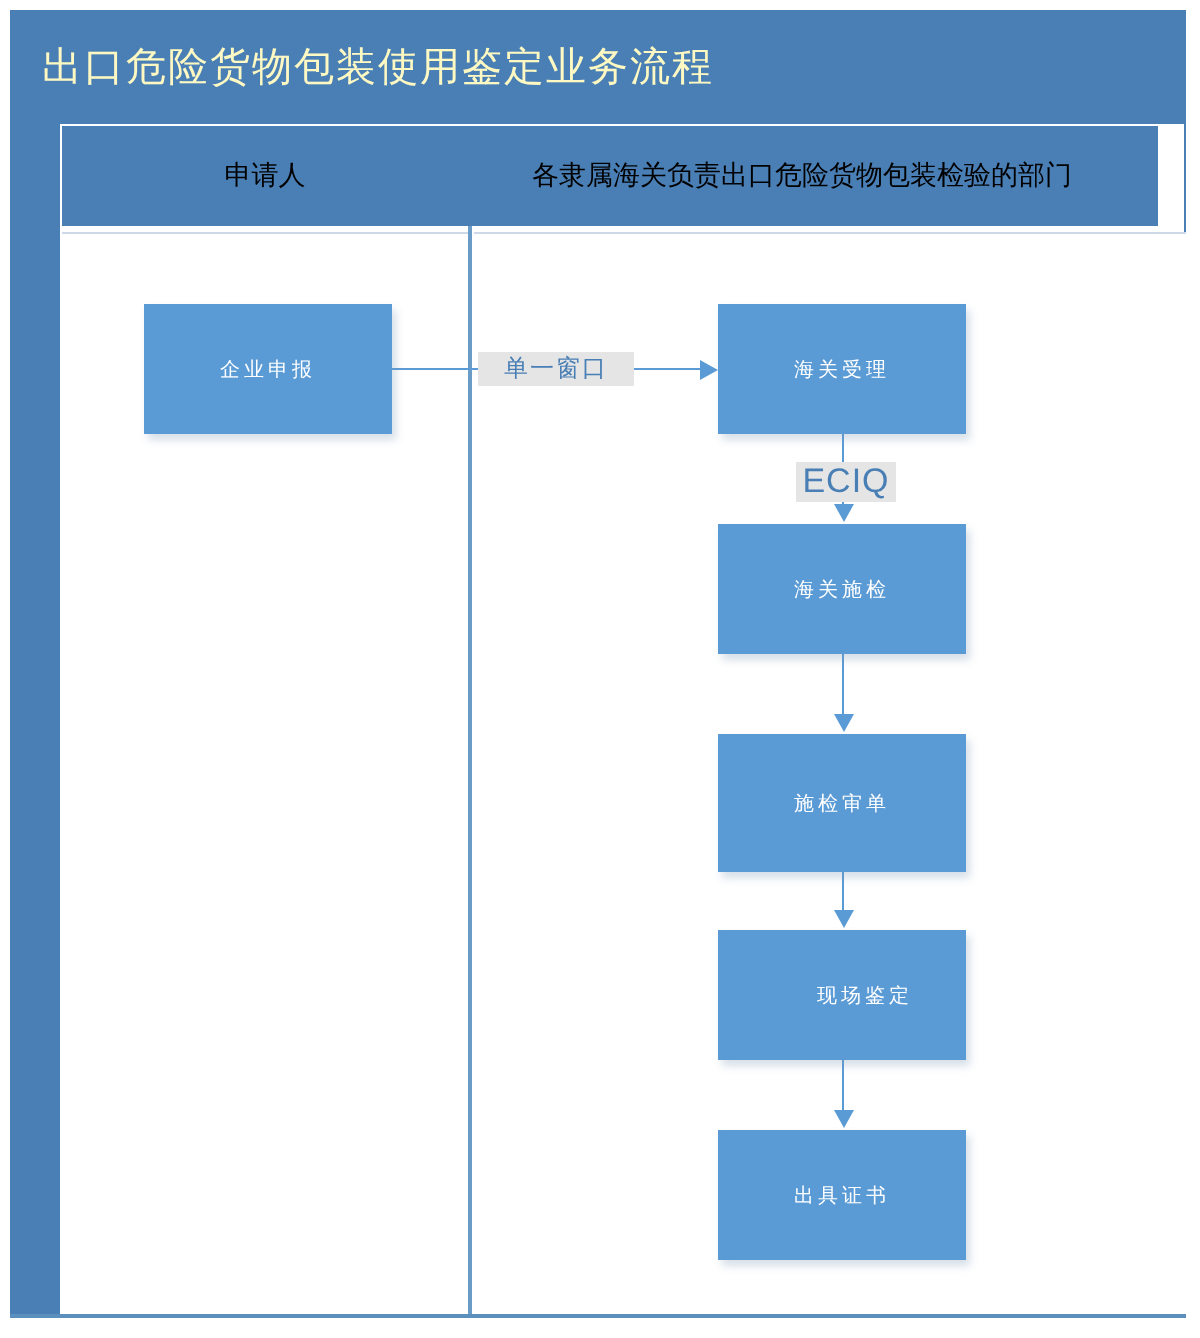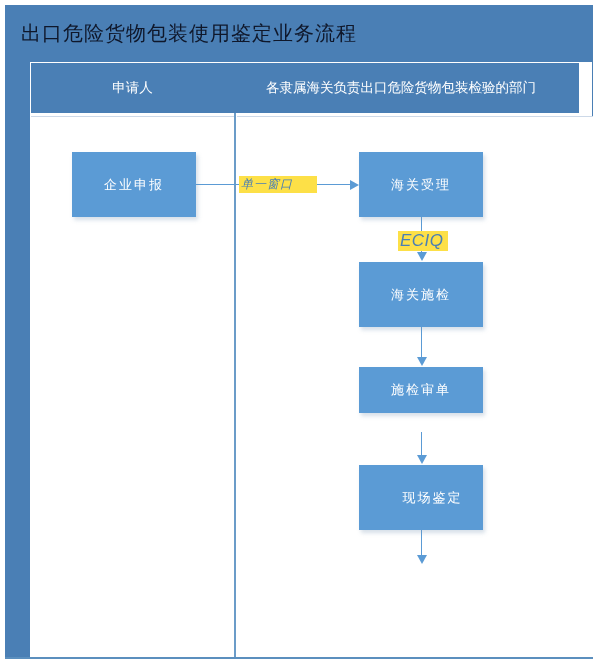--- a/index.html
+++ b/index.html
@@ -37,21 +37,21 @@
     left: 5px;
     top: 5px;
     width: 588px;
     height: 57px;
     box-sizing: border-box;
     background: #4a7fb5;
     display: flex;
     align-items: center;
   }
   .title-text {
-    color: #0f172a;
+    color: #fef9c3;
     font-size: 20px;
     letter-spacing: 1px;
     padding-left: 16px;
     white-space: nowrap;
     font-weight: normal;
   }
 
   
   .left-rail {
     position: absolute;
@@ -61,21 +61,21 @@
     height: 596px;
     background: #4a7fb5;
   }
 
   
   .col-head {
     position: absolute;
     top: 63px;
     height: 50px;
     background: #4a7fb5;
-    color: #ffffff;
+    color: #000000;
     display: flex;
     align-items: center;
     justify-content: center;
     text-align: center;
     line-height: 1.35;
     font-size: 13.5px;
     box-sizing: border-box;
   }
   .col-head.applicant {
     left: 31px;
@@ -137,31 +137,31 @@
   }
 
   
   .node {
     position: absolute;
     background: #5b9bd5;
     color: #ffffff;
     display: flex;
     align-items: center;
     justify-content: center;
-    font-size: 13px;
+    font-size: 10px;
     letter-spacing: 2px;
     box-sizing: border-box;
     box-shadow: 2px 3px 4px rgba(120, 150, 180, 0.30);
     text-align: center;
   }
 
   .node.declare   { left: 72px;  top: 152px; width: 124px; height: 65px; }
   .node.accept    { left: 359px; top: 152px; width: 124px; height: 65px; }
   .node.inspect   { left: 359px; top: 262px; width: 124px; height: 65px; }
-  .node.review    { left: 359px; top: 367px; width: 124px; height: 46px; }
+  .node.review    { left: 359px; top: 367px; width: 124px; height: 69px; }
   .node.onsite    { left: 359px; top: 465px; width: 124px; height: 65px; padding-left: 23px; }
   .node.certify   { left: 359px; top: 565px; width: 124px; height: 65px; }
 
   
   .hline {
     position: absolute;
     height: 1px;
     background: #5b9bd5;
   }
   .vline {
@@ -203,24 +203,24 @@
   .arrow-down.a4 { left: 417px; top: 455px; }
 
   .conn-v4 { left: 421px; top: 530px; height: 26px; }
   .arrow-down.a5 { left: 417px; top: 555px; }
 
   
   .edge-label {
     position: absolute;
     color: #4a7fb5;
     font-size: 12px;
-    background: #fde047;
+    background: #e5e5e5;
+    text-align: center;
     white-space: nowrap;
     padding: 0 2px;
-    font-style: italic;
   }
   .edge-label.single-window {
     left: 239px;
     top: 176px;
     width: 74px;
     letter-spacing: 1px;
   }
   .edge-label.eciq {
     left: 398px;
     top: 231px;
@@ -272,14 +272,15 @@
   <div class="arrow-down a4"></div>
 
   <div class="vline conn-v4"></div>
   <div class="arrow-down a5"></div>
 
   <div class="node declare">企业申报</div>
   <div class="node inspect">海关施检</div>
   <div class="node accept">海关受理</div>
   <div class="node review">施检审单</div>
   <div class="node onsite">现场鉴定</div>
+  <div class="node certify">出具证书</div>
 
 </div>
 
 </body></html>

